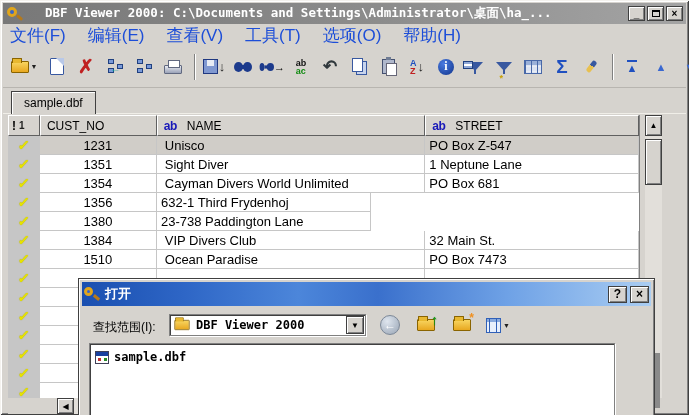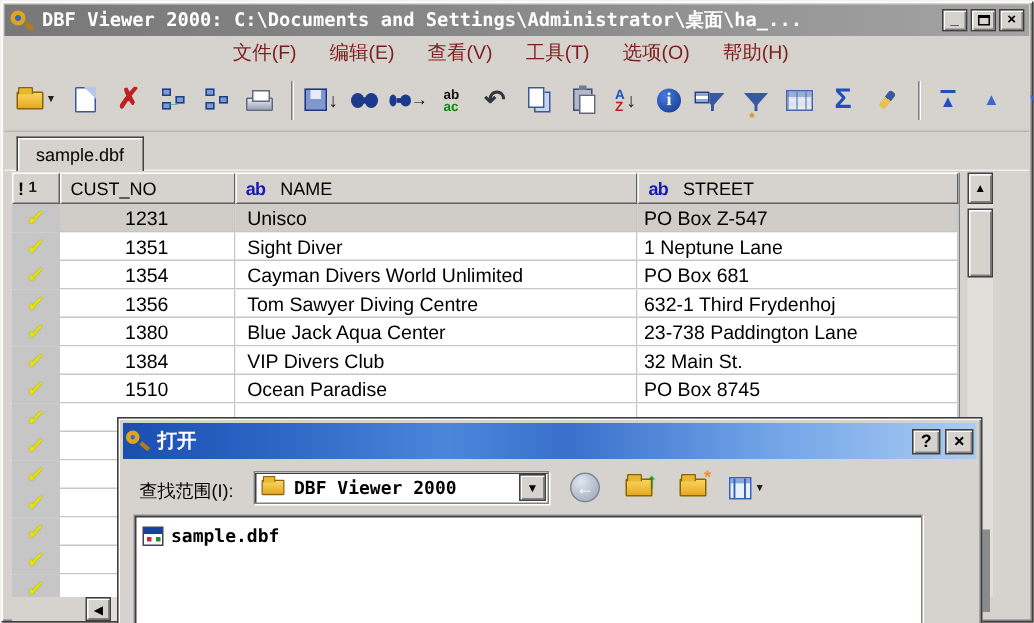--- a/index.html
+++ b/index.html
@@ -12,30 +12,30 @@
   
   .titlebar { position:absolute; left:3px; top:3px; right:3px; height:21px;
               background:linear-gradient(90deg,#787878,#8c8c8c 55%,#a4a4a4);
               display:flex; align-items:center; padding:0 3px; }
   .app-ico { width:17px; height:16px; position:relative; flex:0 0 auto; }
   .app-ico .lens { position:absolute; left:1px; top:1px; width:10px; height:10px; border-radius:50%;
                    border:3px solid #e0a51c; background:#3a66c8; }
   .app-ico .handle { position:absolute; left:10px; top:10px; width:7px; height:3px; background:#b5791a;
                      transform:rotate(40deg); border-radius:1px; }
   .title-text { color:#fff; font-family:"DejaVu Sans Mono", monospace; font-weight:bold;
-                font-size:12.5px; margin-left:5px; white-space:nowrap; overflow:hidden; flex:1; }
+                font-size:12.5px; margin-left:22px; white-space:nowrap; overflow:hidden; flex:1; }
   .winbtns { display:flex; gap:2px; flex:0 0 auto; }
   .wbtn { width:17px; height:15px; background:#d6d3ce; border:1px solid #404040;
           box-shadow: inset 1px 1px 0 #fff, inset -1px -1px 0 #808080;
           font-size:10px; font-weight:bold; color:#000; text-align:center; line-height:13px; }
   .wbtn.max i { display:block; width:8px; height:7px; border:1px solid #000; border-top:2px solid #000; margin:3px auto 0; }
 
   
   .menubar { position:absolute; left:3px; top:24px; right:3px; height:22px; display:flex;
-             align-items:center; font-size:13px; color:#7f1d1d;justify-content:center; }
+             align-items:center; font-size:17px; color:#1d4ed8; }
   .menu-item { padding:2px 7px; margin-right:8px; }
 
   
   .toolbar { position:absolute; left:3px; top:46px; right:3px; height:42px; display:flex;
              align-items:center; padding-left:4px; border-bottom:1px solid #b8b5b0; }
   .tbtn { width:26px; height:28px; display:flex; align-items:center; justify-content:center;
           position:relative; margin-right:3px; flex:0 0 auto; }
   .tsep { width:2px; height:26px; margin:0 5px; border-left:1px solid #808080; border-right:1px solid #fff; }
   .g { font-weight:bold; }
   .folder { width:18px; height:12px; background:linear-gradient(#f8d560,#e8a820); border:1px solid #8a6400;
@@ -344,46 +344,44 @@
           </div>
           <div class="tc cust">1354</div>
           <div class="tc nm">Cayman Divers World Unlimited</div>
           <div class="tc st">PO Box 681</div>
         </div>
         <div class="trow">
           <div class="tc status">
             <span class="chk">✓</span>
           </div>
           <div class="tc cust">1356</div>
-          <div class="tc nm">Tom Sawyer Diving Centre</div>
           <div class="tc st">632-1 Third Frydenhoj</div>
         </div>
         <div class="trow">
           <div class="tc status">
             <span class="chk">✓</span>
           </div>
           <div class="tc cust">1380</div>
-          <div class="tc nm">Blue Jack Aqua Center</div>
           <div class="tc st">23-738 Paddington Lane</div>
         </div>
         <div class="trow">
           <div class="tc status">
             <span class="chk">✓</span>
           </div>
           <div class="tc cust">1384</div>
           <div class="tc nm">VIP Divers Club</div>
           <div class="tc st">32 Main St.</div>
         </div>
         <div class="trow">
           <div class="tc status">
             <span class="chk">✓</span>
           </div>
           <div class="tc cust">1510</div>
           <div class="tc nm">Ocean Paradise</div>
-          <div class="tc st">PO Box 8745</div>
+          <div class="tc st">PO Box 7473</div>
         </div>
         <div class="trow">
           <div class="tc status">
             <span class="chk">✓</span>
           </div>
           <div class="tc cust"></div>
           <div class="tc nm"></div>
           <div class="tc st"></div>
         </div>
         <div class="trow">

